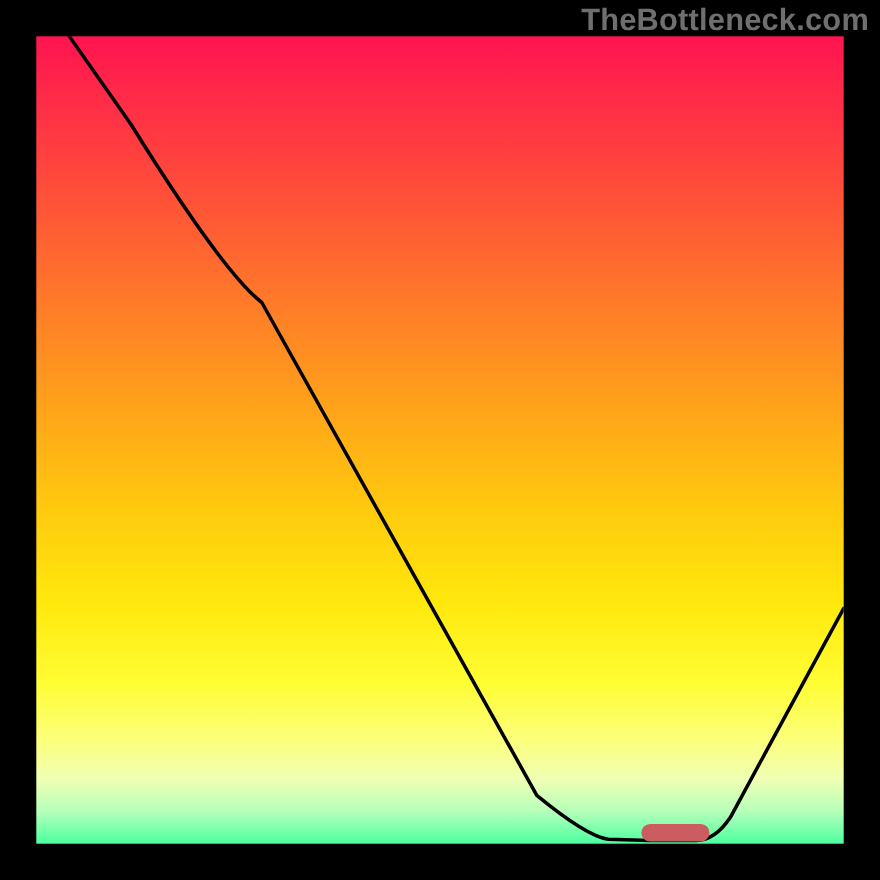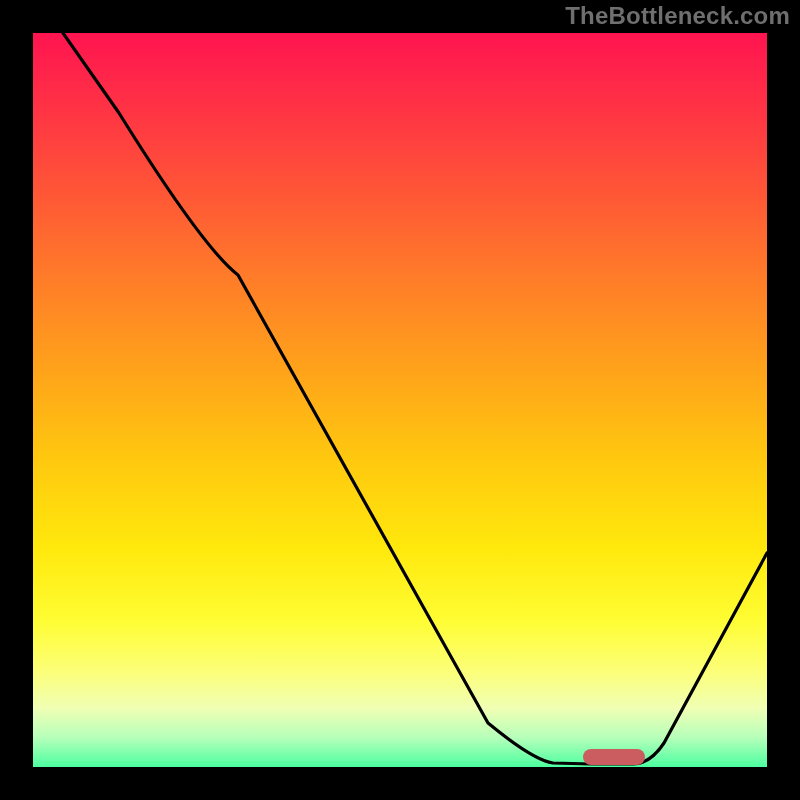--- a/index.html
+++ b/index.html
@@ -14,21 +14,21 @@
     position: relative;
     width: 800px;
     height: 800px;
     background: #000;
   }
   .watermark {
     position: absolute;
     top: 2px;
     right: 10px;
     font-family: Arial, Helvetica, sans-serif;
-    font-size: 24px;
+    font-size: 28px;
     font-weight: 600;
     color: #6f6f6f;
     letter-spacing: 0.2px;
     user-select: none;
   }
   .plot {
     position: absolute;
     left: 33px;
     top: 33px;
     width: 734px;

